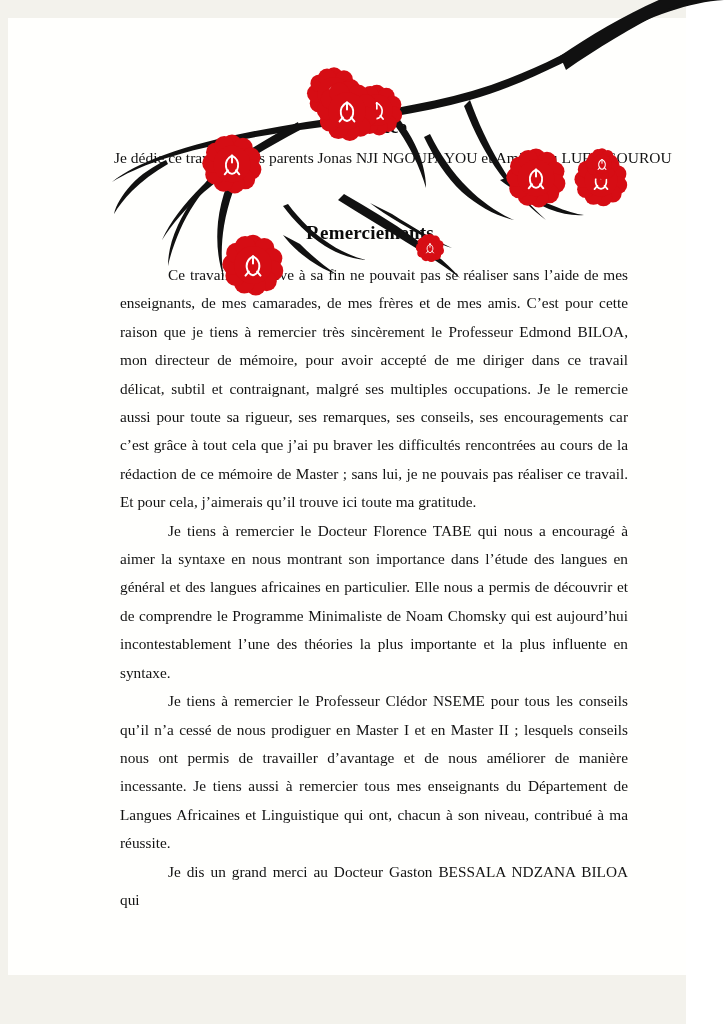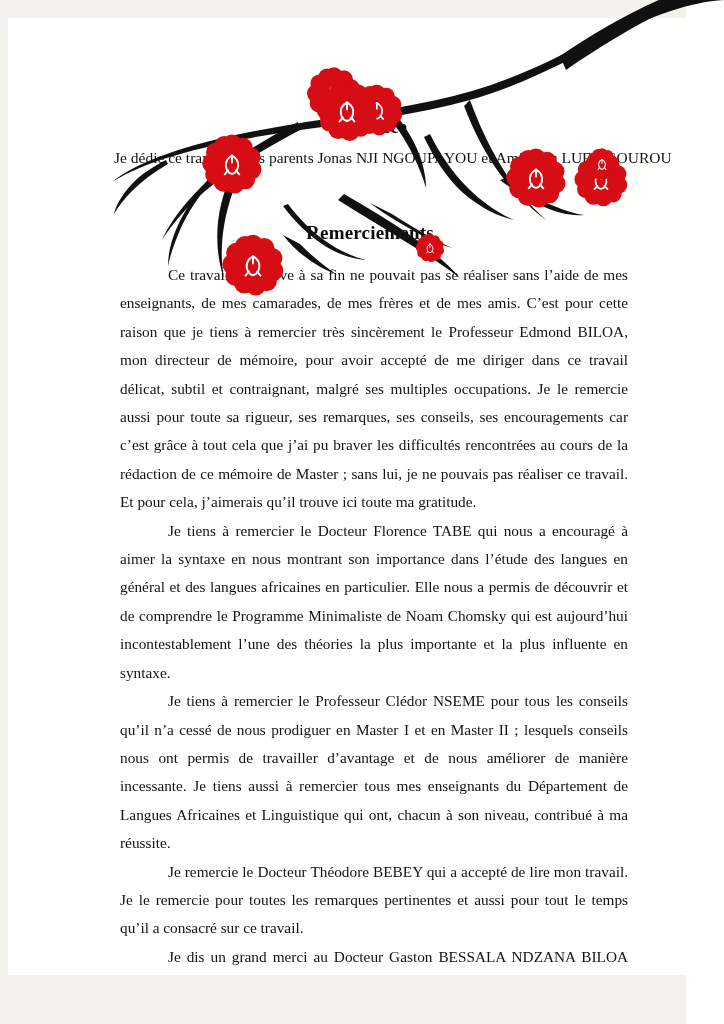--- a/index.html
+++ b/index.html
@@ -143,21 +143,20 @@
     <h1 class="heading heading-dedicace">Dédicace</h1>
 
     <div class="dedicace-text">Je dédie ce travail à mes parents Jonas NJI NGOUPAYOU et Aminatou LUEMGOUROU</div>
 
     <h1 class="heading heading-remerciements">Remerciements</h1>
 
     <div class="body-text">
       <p class="para">Ce travail qui arrive à sa fin ne pouvait pas se réaliser sans l’aide de mes enseignants, de mes camarades, de mes frères et de mes amis. C’est pour cette raison que je tiens à remercier très sincèrement le Professeur Edmond BILOA, mon directeur de mémoire, pour avoir accepté de me diriger dans ce travail délicat, subtil et contraignant, malgré ses multiples occupations. Je le remercie aussi pour toute sa rigueur, ses remarques, ses conseils, ses encouragements car c’est grâce à tout cela que j’ai pu braver les difficultés rencontrées au cours de la rédaction de ce mémoire de Master ; sans lui, je ne pouvais pas réaliser ce travail. Et pour cela, j’aimerais qu’il trouve ici toute ma gratitude.</p>
       <p class="para">Je tiens à remercier le Docteur Florence TABE qui nous a encouragé à aimer la syntaxe en nous montrant son importance dans l’étude des langues en général et des langues africaines en particulier. Elle nous a permis de découvrir et de comprendre le Programme Minimaliste de Noam Chomsky qui est aujourd’hui incontestablement l’une des théories la plus importante et la plus influente en syntaxe.</p>
       <p class="para">Je tiens à remercier le Professeur Clédor NSEME pour tous les conseils qu’il n’a cessé de nous prodiguer en Master I et en Master II ; lesquels conseils nous ont permis de travailler d’avantage et de nous améliorer de manière incessante. Je tiens aussi à remercier tous mes enseignants du Département de Langues Africaines et Linguistique qui ont, chacun à son niveau, contribué à ma réussite.</p>
-      <p class="para">Je remercie le Docteur Théodore BEBEY qui a accepté de lire mon travail. Je le remercie pour toutes les remarques pertinentes et aussi pour tout le temps qu’il a consacré sur ce travail.</p>
       <p class="para">Je dis un grand merci au Docteur Gaston BESSALA NDZANA BILOA qui</p>
     </div>
 
   </div>
 </div>
 
 <div class="branch-layer">
   <svg width="724" height="340" viewBox="0 0 724 340" xmlns="http://www.w3.org/2000/svg">
     <g fill="#111111" stroke="none">
 

